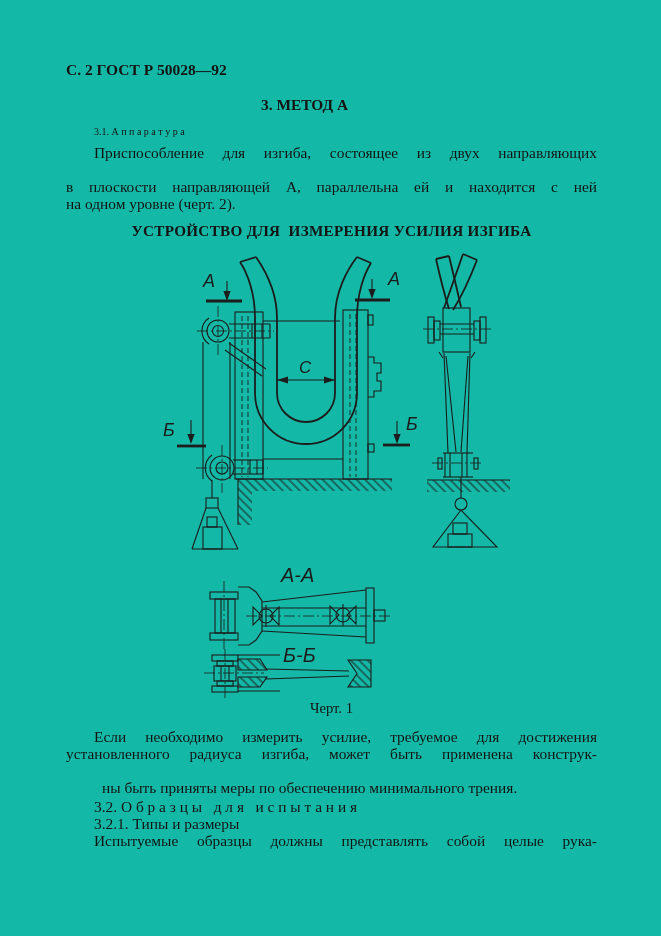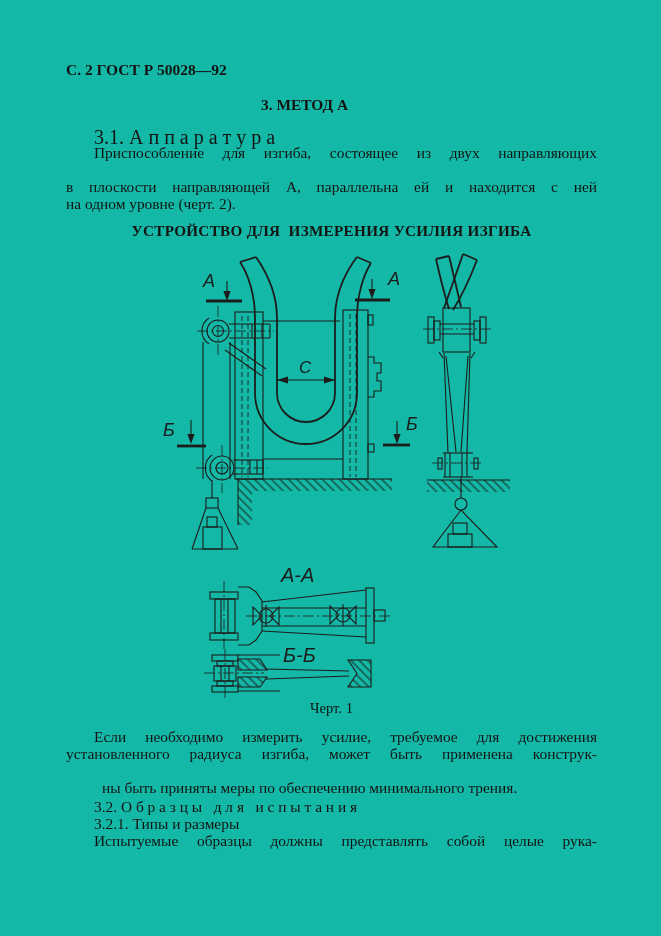--- a/index.html
+++ b/index.html
@@ -40,21 +40,21 @@
 </style>
 </head>
 <body>
 
 <div id="page">
 
   <div class="abs bold" style="left:66px;top:61px;font-size:15.5px;">С. 2 ГОСТ Р 50028—92</div>
 
   <div class="abs bold" style="left:261px;top:96px;font-size:15.4px;">3. МЕТОД А</div>
 
-  <div class="abs" style="left:94px;top:126px;font-size:20px;">3.1. А п п а р а т у р а</div>
+  <div class="abs" style="left:94px;top:126px;font-size:10px;">3.1. А п п а р а т у р а</div>
 
   <div class="line ind" style="top:144px;">Приспособление для изгиба, состоящее из двух направляющих</div>
   <div class="line" style="top:178px;">в плоскости направляющей А, параллельна ей и находится с ней</div>
   <div class="line last" style="top:195px;">на одном уровне (черт. 2).</div>
 
   <div class="abs bold center pre" style="left:66px;top:222px;width:531px;font-size:15.2px;letter-spacing:.3px;">УСТРОЙСТВО ДЛЯ  ИЗМЕРЕНИЯ УСИЛИЯ ИЗГИБА</div>
 
   <svg viewBox="140 250 400 452" width="400" height="452">
     <defs>
       <pattern id="hat" width="6" height="6" patternUnits="userSpaceOnUse" patternTransform="rotate(-45)">

